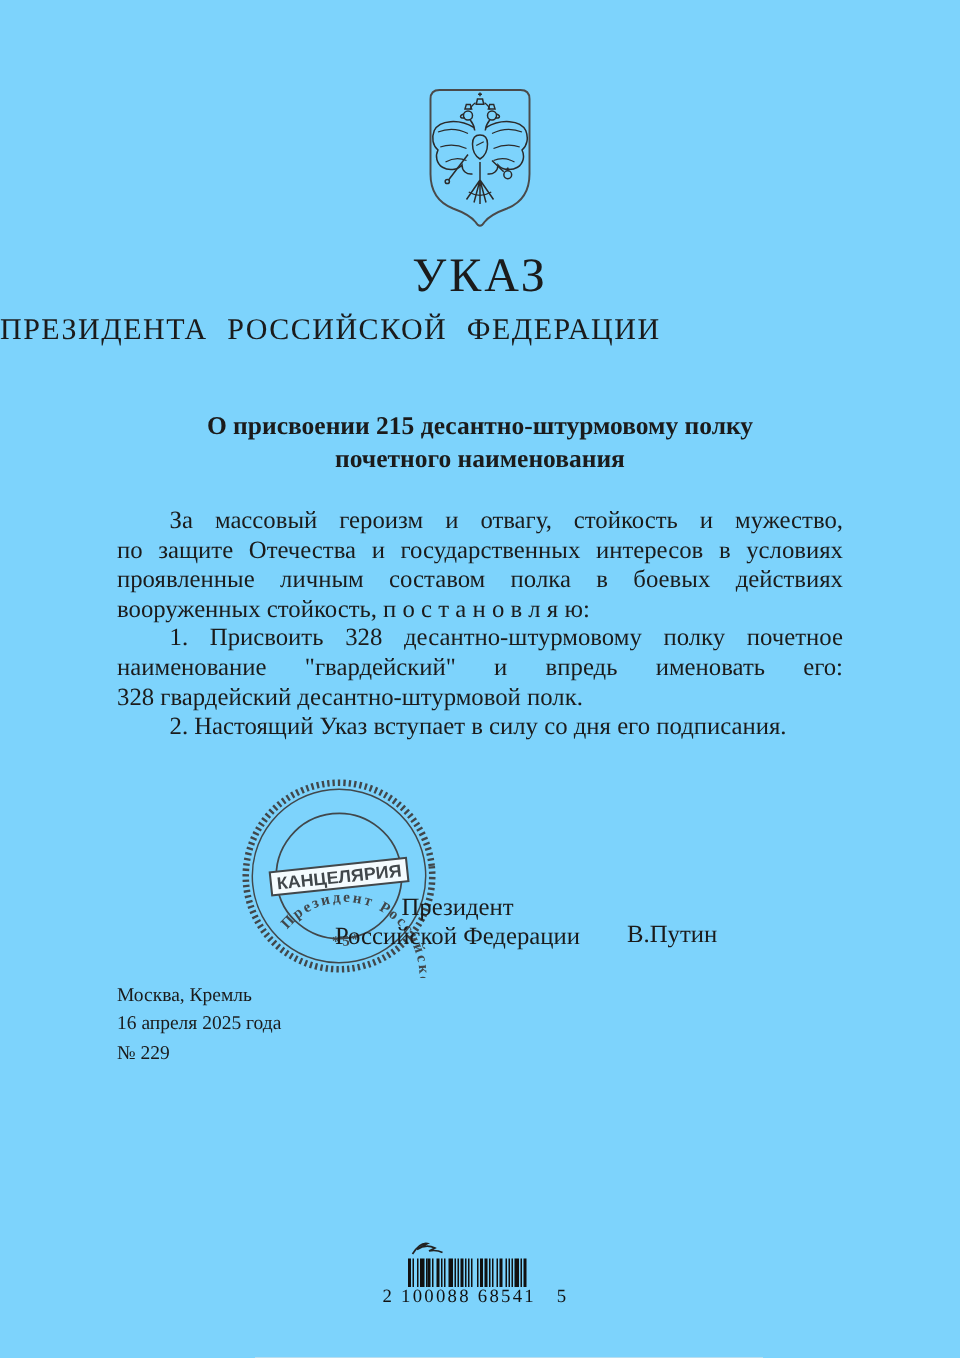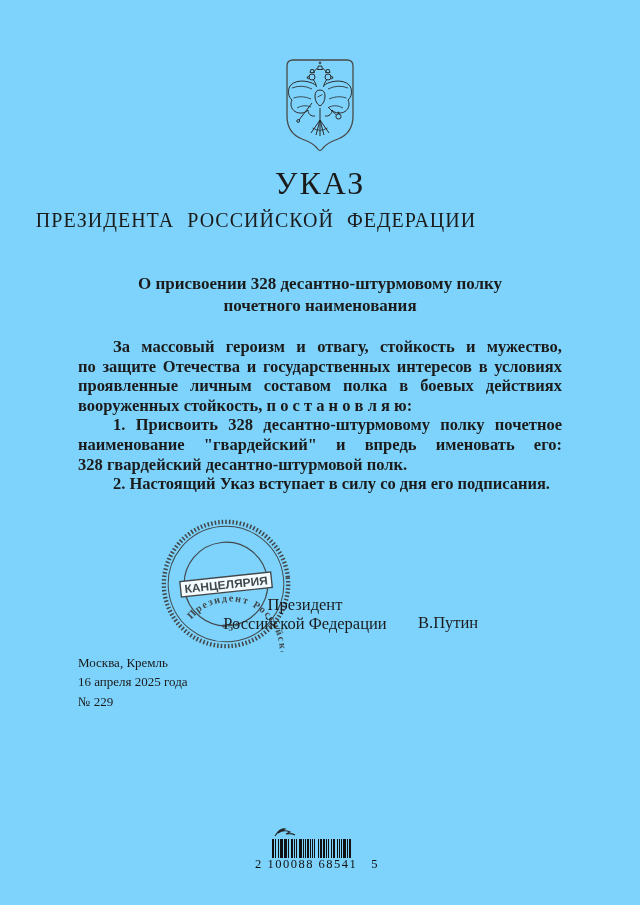--- a/index.html
+++ b/index.html
@@ -7,28 +7,28 @@
     position:relative;width:640px;height:905px;background:#7dd3fc;
     font-family:"Liberation Serif","DejaVu Serif",serif;color:#1b1b1b;
     overflow:hidden;margin:0 auto;
   }
   .abs{position:absolute;}
   
   .emblem{left:281px;top:56px;width:78px;height:98px;}
   
   .title-main{left:0;top:165px;width:640px;text-align:center;
     font-size:32px;letter-spacing:2px;font-weight:400;}
-  .title-sub{left:0;top:209px;width:512px;text-align:center;
+  .title-sub{left:0;top:209px;width:512px;text-align:left;
     font-size:20px;letter-spacing:1px;word-spacing:7px;}
   
   .subject{left:0;top:273px;width:640px;text-align:center;
     font-size:17px;font-weight:bold;line-height:22px;}
   
   .body-block{left:78px;top:337px;width:484px;font-size:16.5px;line-height:19.6px;}
-  .bline{width:484px;font-weight:bold;}
+  .bline{width:484px;}
   .bline.just{text-align:justify;text-align-last:justify;}
   .bline.ind{text-indent:35px;}
   
   .stamp{left:158px;top:516px;width:136px;height:136px;opacity:.92;}
   
   .sig-post{left:155px;top:596px;width:300px;text-align:center;
     font-size:16.5px;line-height:18.5px;}
   .sig-name{left:418px;top:613px;font-size:16.5px;}
   
   .footer-block{left:78px;top:653px;font-size:13px;line-height:19.4px;}
@@ -71,21 +71,21 @@
       <path d="M 57.5,57.9 v -2.2 M 56.4,56.8 h 2.2 M 47,51 L 54.8,58.5"></path>
       <path d="M 39,52 V 64 M 39,64 L 30,77 M 39,64 L 35,79 M 39,64 L 39,80 M 39,64 L 43,79 M 39,64 L 48,77"></path>
       <path d="M 31.5,72 Q 39,76.5 46.5,72" stroke-width="0.8"></path>
     </g>
   </svg>
 
   <div class="abs title-main">УКАЗ</div>
   <div class="abs title-sub">ПРЕЗИДЕНТА РОССИЙСКОЙ ФЕДЕРАЦИИ</div>
 
   <div class="abs subject">
-    <div>О присвоении 328 десантно-штурмовому полку</div>
+    <div>О присвоении 215 десантно-штурмовому полку</div>
     <div>почетного наименования</div>
   </div>
 
   <div class="abs body-block">
     <div class="bline just ind">За массовый героизм и отвагу, стойкость и мужество,</div>
     <div class="bline just">по защите Отечества и государственных интересов в условиях</div>
     <div class="bline just">проявленные личным составом полка в боевых действиях</div>
     <div class="bline">вооруженных стойкость, п о с т а н о в л я ю:</div>
     <div class="bline just ind">1. Присвоить 328 десантно-штурмовому полку почетное</div>
     <div class="bline just">наименование "гвардейский" и впредь именовать его:</div>

